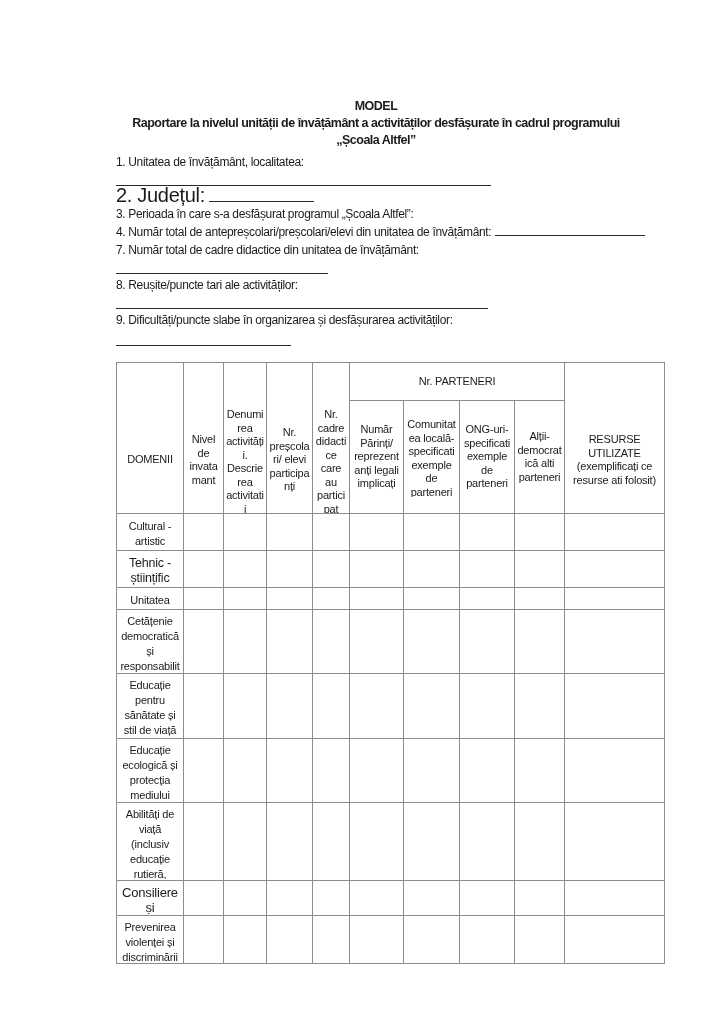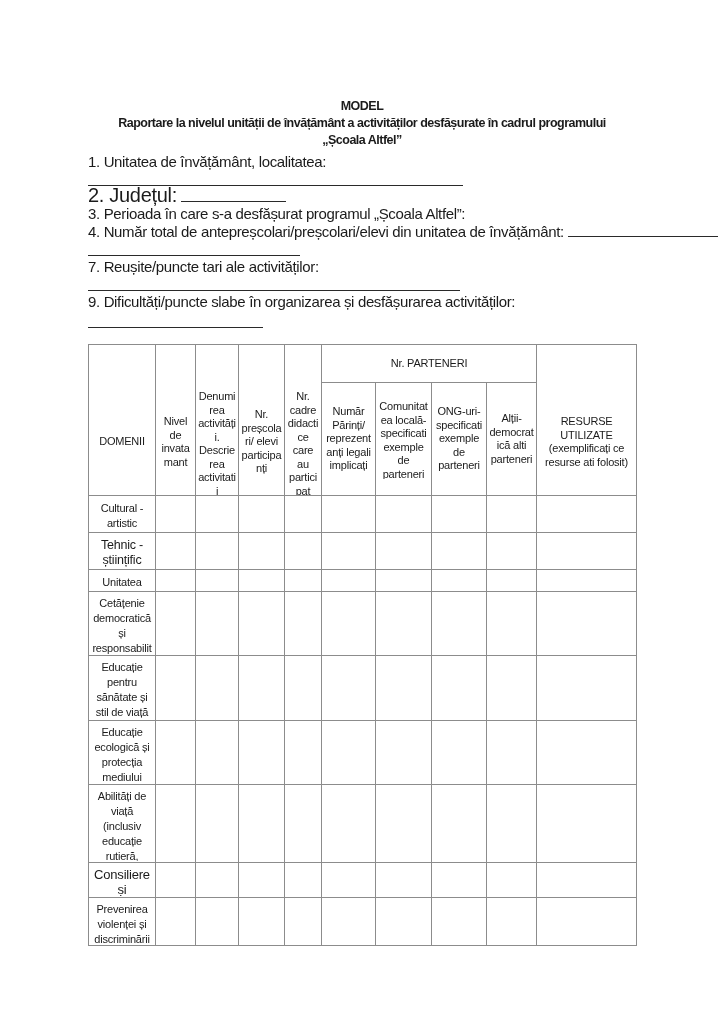--- a/index.html
+++ b/index.html
@@ -4,26 +4,26 @@
 <style>
   html,body{margin:0;padding:0;background:#ffffff;}
   .page{
     position:relative;
     width:724px;height:1024px;
     background:#ffffff;
     font-family:"Liberation Sans", sans-serif;
     color:#1b1b1b;
     overflow:hidden;
     box-sizing:border-box;
-    padding:98px 88px 0 88px;
+    padding:98px 88px 0 116px;
   }
   
   .title-line{font-weight:bold;text-align:center;font-size:12.5px;line-height:17px;letter-spacing:-0.5px;}
   
-  .form-line{font-size:15px;line-height:18px;letter-spacing:-0.35px;white-space:nowrap;}
+  .form-line{font-size:12px;line-height:18px;letter-spacing:-0.35px;white-space:nowrap;}
   .form-line.big{font-size:20px;line-height:19px;letter-spacing:-0.3px;}
   .blank-inline{display:inline-block;border-bottom:1px solid #2a2a2a;height:11px;vertical-align:baseline;margin-left:4px;}
   .w105{width:105px;} .w150{width:150px;} .w208{width:208px;}
   .blank-under{border-bottom:1px solid #2a2a2a;}
   .u1{width:375px;height:14px;}
   .u7{width:212px;height:13px;margin-top:1px;}
   .u8{width:372px;height:14px;}
   .u9{width:175px;height:16px;}
   .mt4{margin-top:4px;}
   .mt2{margin-top:2px;}
@@ -81,23 +81,24 @@
 
   <div class="form-line mt4">1. Unitatea de învățământ, localitatea:</div>
   <div class="blank-under u1"></div>
 
   <div class="form-line big"><span>2. Județul:</span><span class="blank-inline w105"></span></div>
 
   <div class="form-line">3. Perioada în care s-a desfășurat programul „Școala Altfel”:</div>
 
   <div class="form-line"><span>4. Număr total de antepreșcolari/preșcolari/elevi din unitatea de învățământ:</span><span class="blank-inline w150"></span></div>
 
+  <div class="form-line">7. Număr total de cadre didactice din unitatea de învățământ:</div>
   <div class="blank-under u7"></div>
 
-  <div class="form-line mt2">7. Reușite/puncte tari ale activităților:</div>
+  <div class="form-line mt2">8. Reușite/puncte tari ale activităților:</div>
   <div class="blank-under u8"></div>
 
   <div class="form-line mt2">9. Dificultăți/puncte slabe în organizarea și desfășurarea activităților:</div>
   <div class="blank-under u9"></div>
 
 
   <table class="report">
     <colgroup>
       <col style="width:67px">
         <col style="width:40px">

